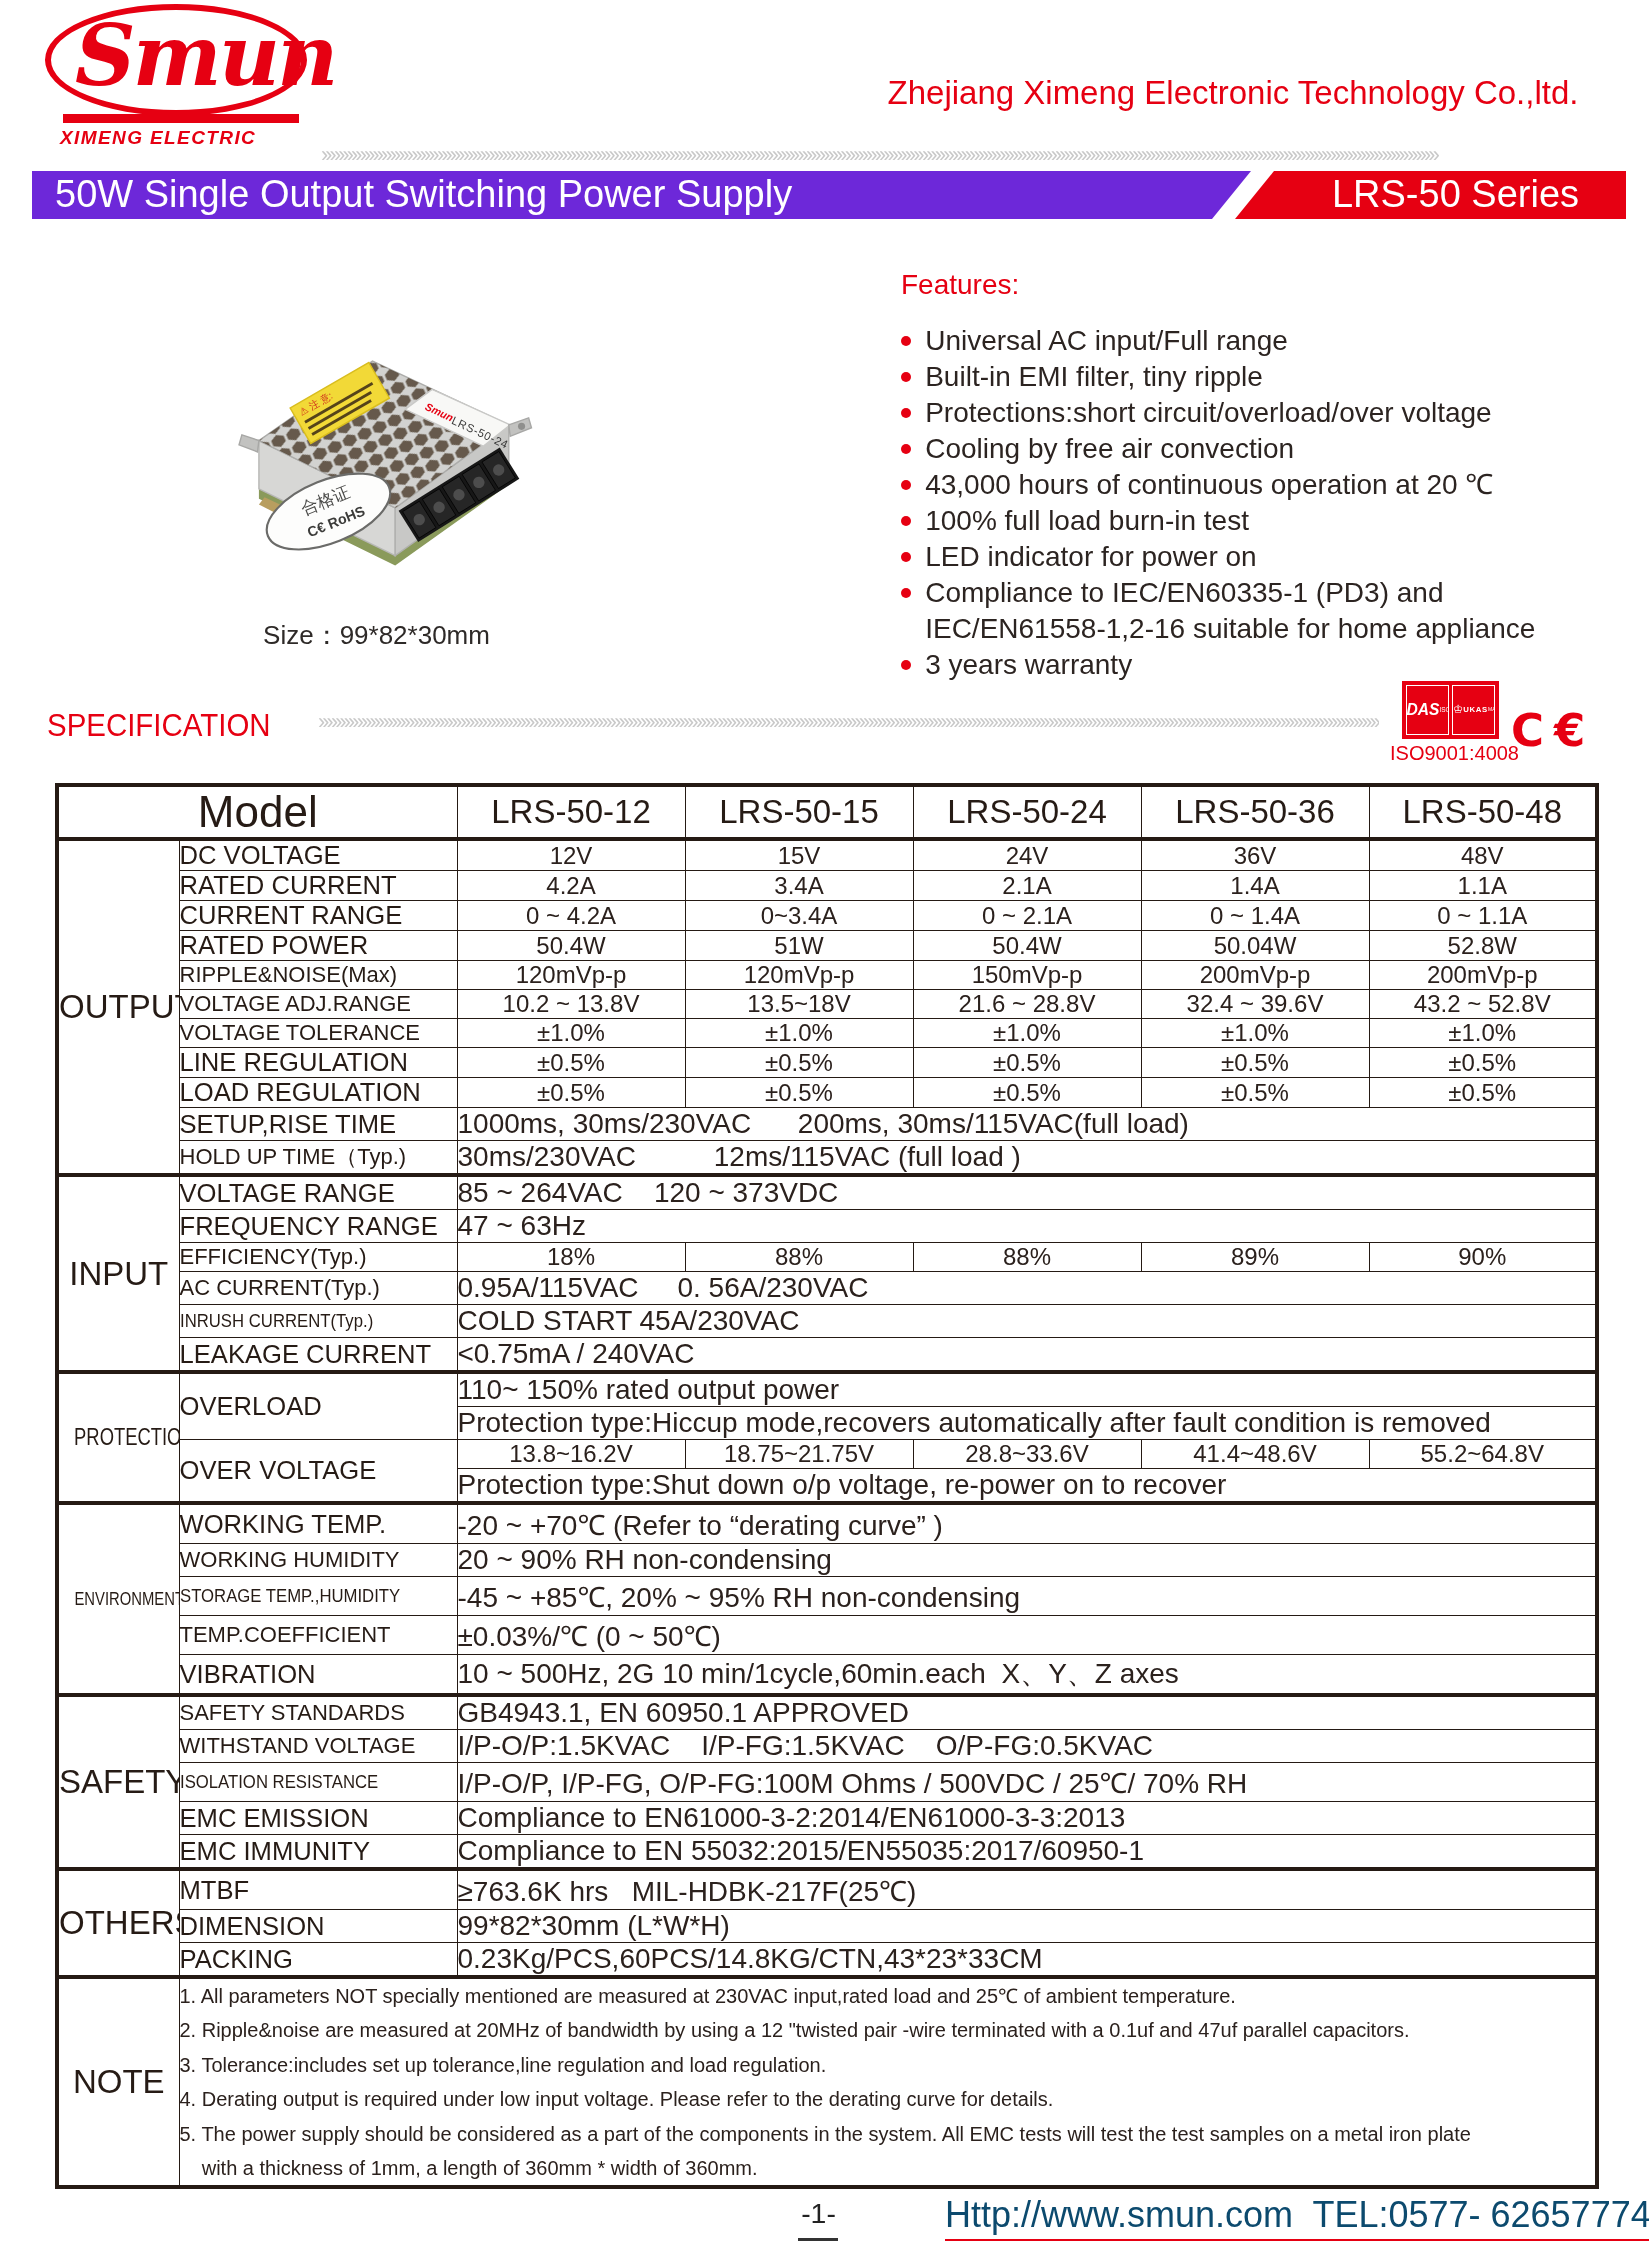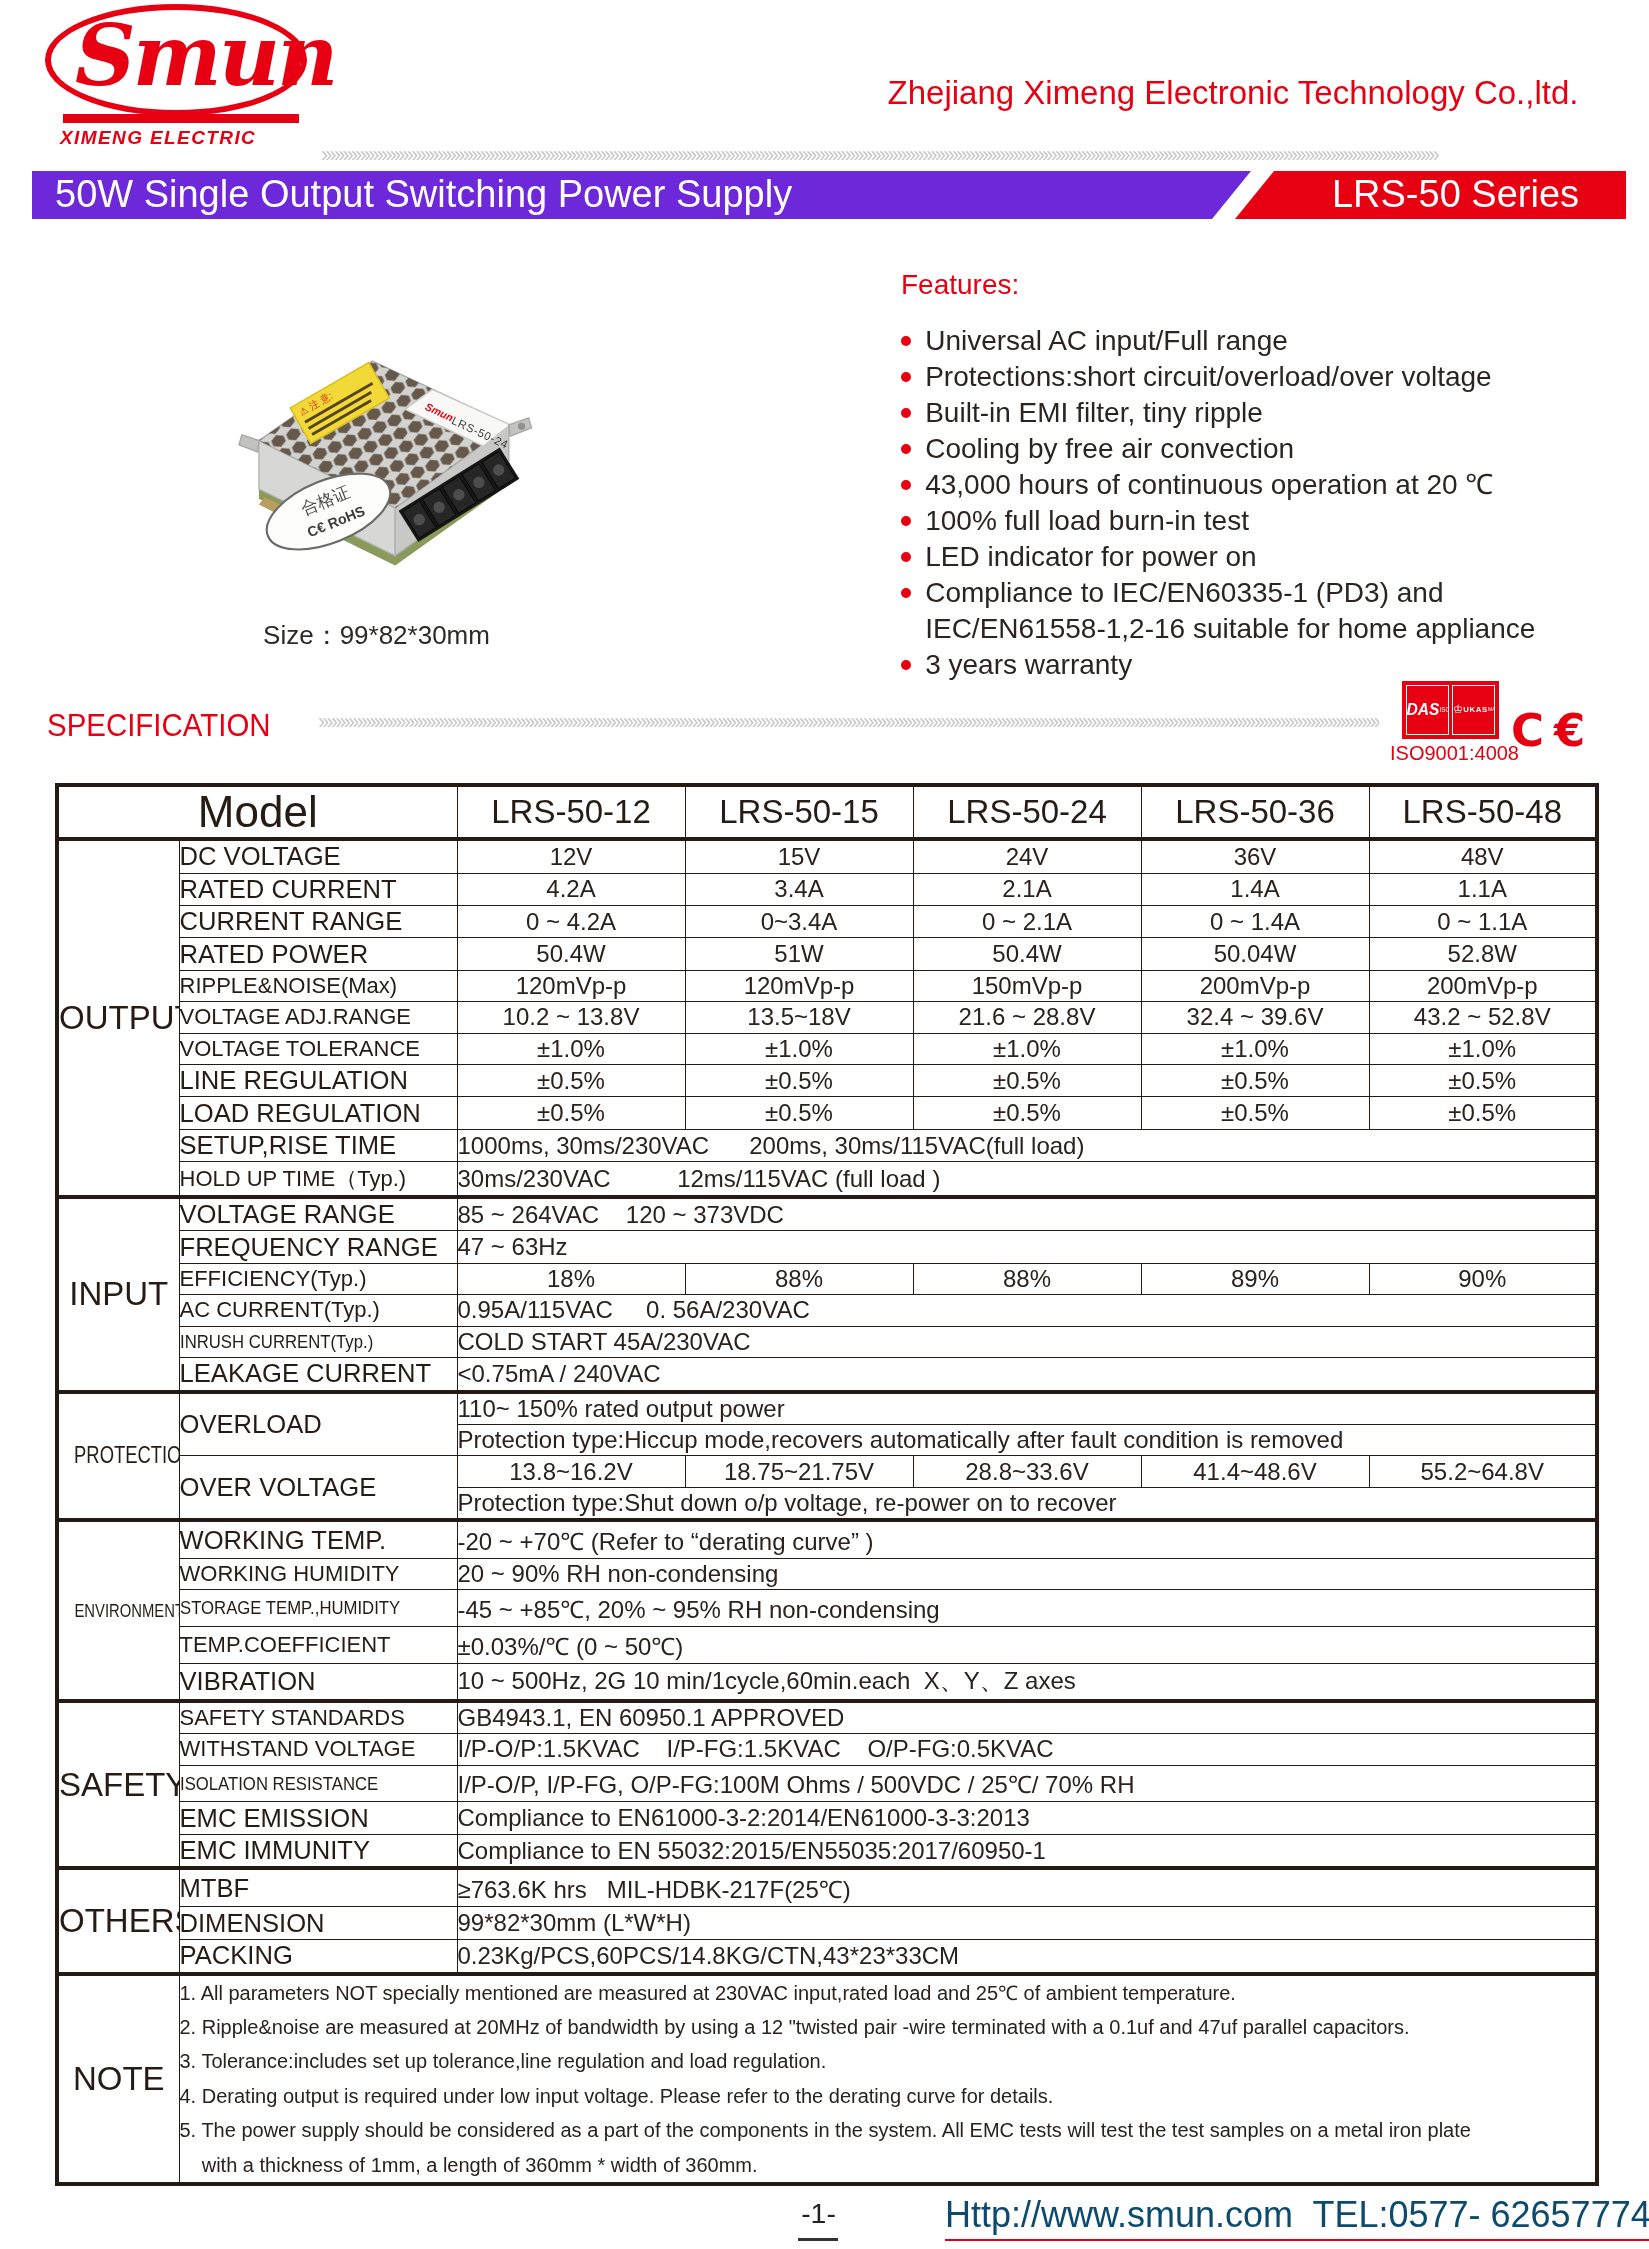--- a/index.html
+++ b/index.html
@@ -67,21 +67,21 @@
   td.group{text-align:center;vertical-align:middle;}
   .gtext{display:inline-block;white-space:nowrap;}
   .g-lg{font-size:33px;}
   .g-sm{font-size:23px;transform:scaleX(.8);}
   .g-xs{font-size:19px;transform:scaleX(.78);}
   td.label{padding-left:7.1px;white-space:nowrap;}
   .ltext{display:inline-block;font-size:25.6px;white-space:nowrap;}
   .label-sm .ltext{font-size:22px;}
   .label-xs .ltext{font-size:19px;transform:scaleX(.88);transform-origin:left;}
   td.val{text-align:center;font-size:24px;color:#2b211d;}
-  td.span-val{font-size:24px;color:#2b211d;padding-left:10px;white-space:pre;}
+  td.span-val{font-size:28px;color:#2b211d;padding-left:10px;white-space:pre;}
   tr.note-row{height:206px;}
   td.note-cell{vertical-align:top;padding:21.3px 14.2px 0 15.6px;}
   .note-line{font-size:20px;line-height:1.72;white-space:pre;color:#2b211d;}
   td.note-group{font-size:33px;text-align:center;vertical-align:middle;}
 
   
   .page-num{left:776px;top:2197px;width:85px;text-align:center;font-size:28.4px;color:#222;}
   .page-rule{left:798px;top:2238px;width:40px;height:2.8px;background:#333;}
   .footer-link{left:945px;top:2194px;font-size:36px;color:#0c4a6e;white-space:pre;border-bottom:2.1px solid #e60012;padding-bottom:2.8px;}
 </style>
@@ -161,25 +161,25 @@
 
 <div class="abs features">
   <h2 class="red">Features:</h2>
   <div id="features-list">
       <div class="feat-line">
         <span class="feat-dot"></span>
         <span class="feat-text">Universal AC input/Full range</span>
       </div>
       <div class="feat-line">
         <span class="feat-dot"></span>
+        <span class="feat-text">Built-in EMI filter, tiny ripple</span>
+      </div>
+      <div class="feat-line">
+        <span class="feat-dot"></span>
         <span class="feat-text">Protections:short circuit/overload/over voltage</span>
-      </div>
-      <div class="feat-line">
-        <span class="feat-dot"></span>
-        <span class="feat-text">Built-in EMI filter, tiny ripple</span>
       </div>
       <div class="feat-line">
         <span class="feat-dot"></span>
         <span class="feat-text">Cooling by free air convection</span>
       </div>
       <div class="feat-line">
         <span class="feat-dot"></span>
         <span class="feat-text">43,000 hours of continuous operation at 20 ℃</span>
       </div>
       <div class="feat-line">

